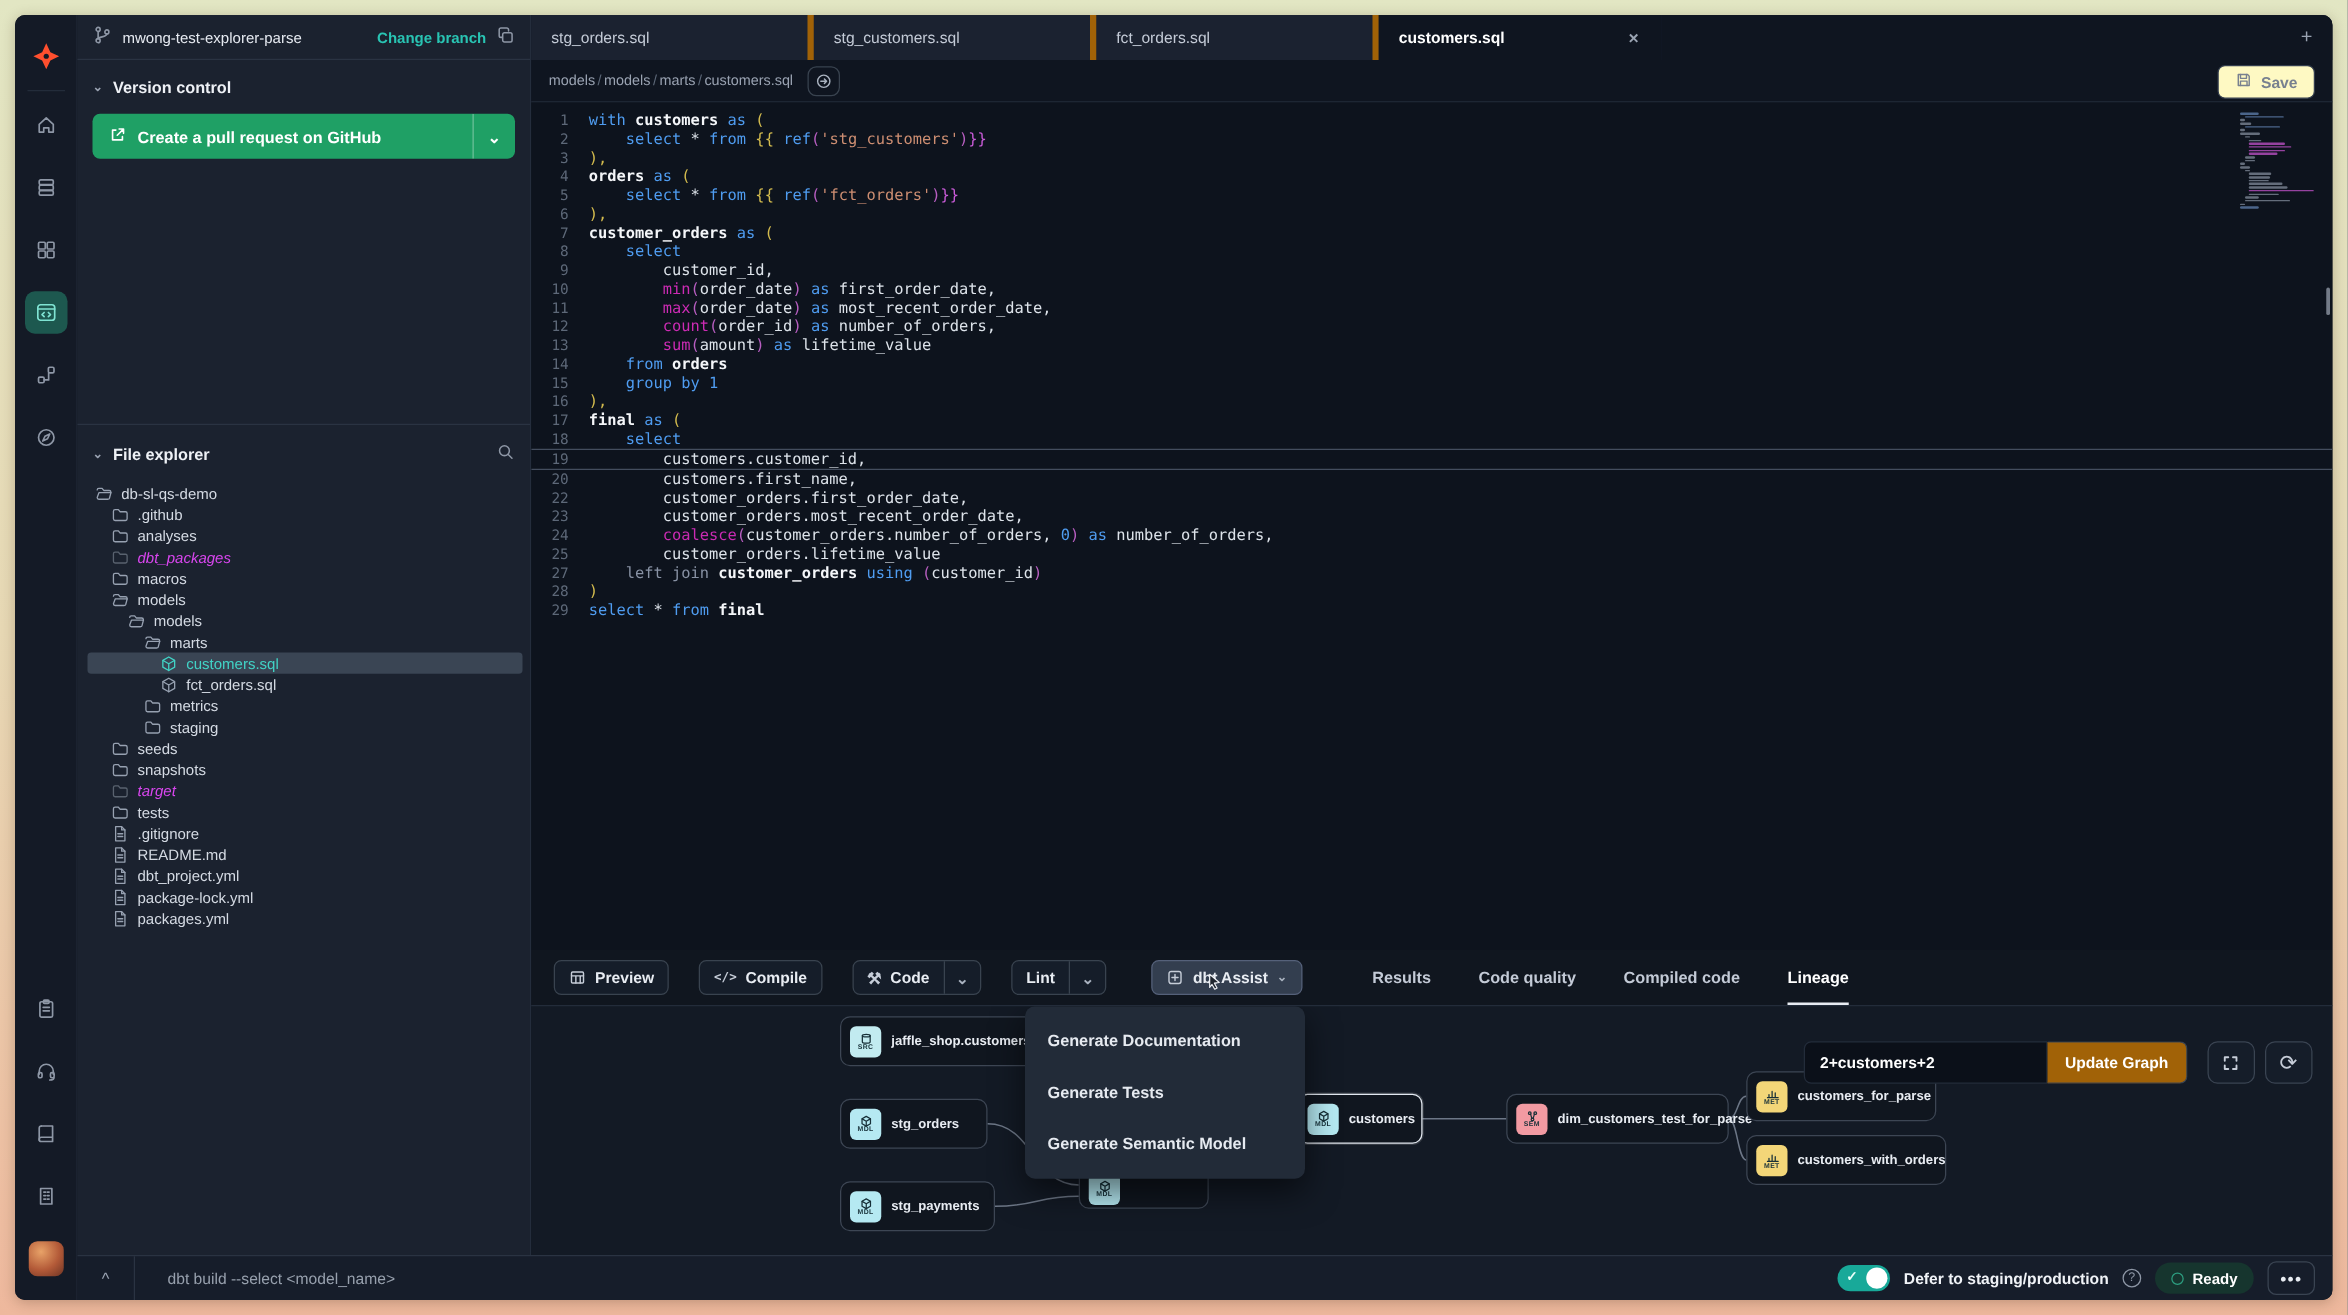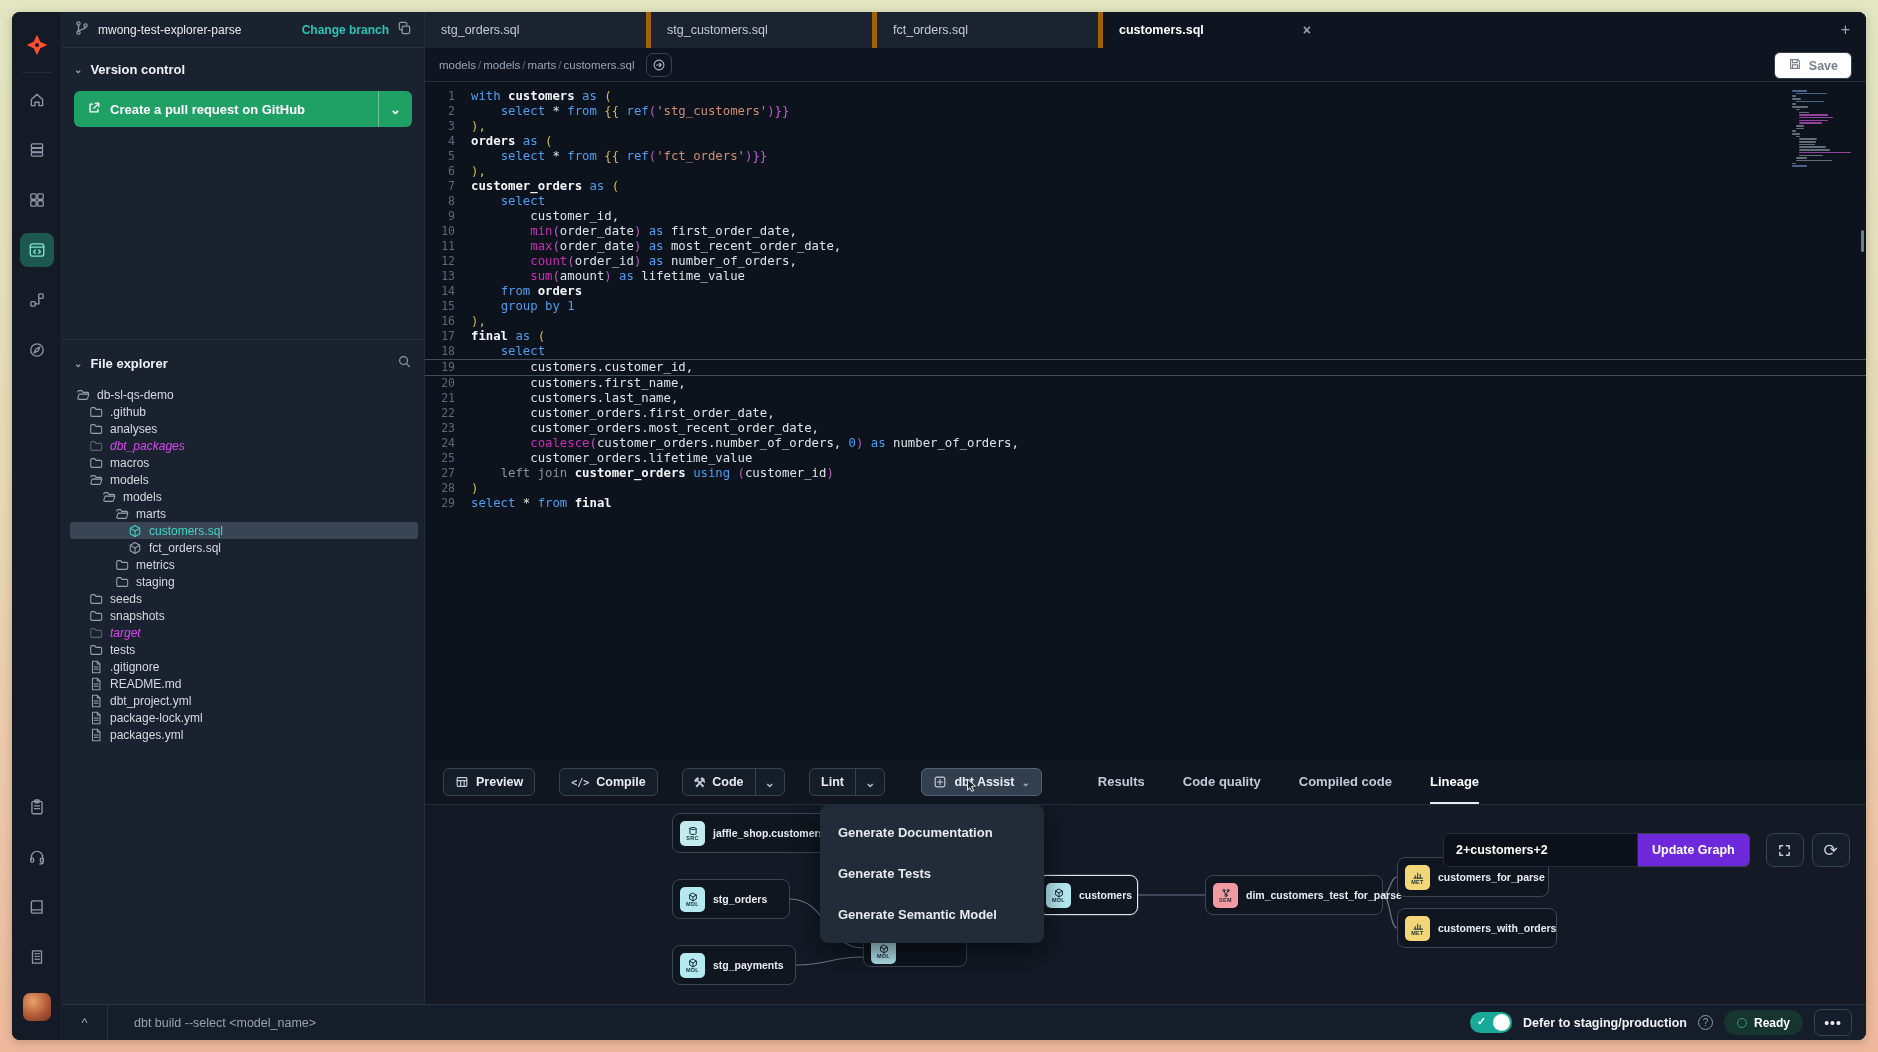--- a/index.html
+++ b/index.html
@@ -57,21 +57,21 @@
          border-right:5px solid #a16207; cursor:pointer; }
   .tab.active { background:#0f1520; color:#fff; font-weight:bold; border-right:none;}
   .tab .tx { flex:1; white-space:nowrap; overflow:hidden; }
   .tab .close { color:#9aa3b2; font-size:14px; padding:0 2px; }
   .tabfill { flex:1; background:#0f1520; display:flex; align-items:center; justify-content:flex-end; padding-right:16px; color:#9aa3b2; font-size:16px;}
 
   .crumbbar { height:34px; background:#0f1520; border-bottom:1px solid #232c3a; display:flex; align-items:center; padding:0 14px; gap:4px; position:relative;}
   .crumb { font-size:11.5px; color:#9aa3b2; }
   .crumb-sep { font-size:11.5px; color:#5d6878; margin:0 2px;}
   .crumb-lineage { width:26px; height:24px; border:1px solid #39434f; border-radius:7px; display:flex; align-items:center; justify-content:center; color:#aab3c0; margin-left:8px; cursor:pointer;}
-  .savebtn { position:absolute; right:14px; top:4px; height:27px; border:1px solid #343e4e; border-radius:6px; background:#ffffff;
+  .savebtn { position:absolute; right:14px; top:4px; height:27px; border:1px solid #343e4e; border-radius:6px; background:#fef9c3;
              color:#78818f; font-size:12.5px; font-weight:bold; display:flex; align-items:center; gap:7px; padding:0 13px;}
 
   
   .editor { flex:1; background:#0d131d; position:relative; overflow:hidden; padding-top:7px; font-family:"DejaVu Sans Mono", monospace;}
   .cl { display:flex; height:15px; line-height:15px; font-size:12.3px; }
   .cl .ln { width:46px; text-align:right; padding-right:16px; color:#5d6878; flex:0 0 46px; font-size:11.5px;}
   .cl .lc { white-space:pre; }
   .cl.cur { border-top:1px solid #434d5e; border-bottom:1px solid #434d5e; height:17px; line-height:15px;}
   .tk-kw{color:#4f9cf0;} .tk-kw2{color:#8892a4;} .tk-fn{color:#cc2bb4;} .tk-str{color:#cd8e72;}
   .tk-brY{color:#d3bb4e;} .tk-brP{color:#b75ec0;} .tk-brM{color:#c95bd8;} .tk-num{color:#4f9cf0;}
@@ -101,21 +101,21 @@
            display:flex; align-items:center; gap:8px; padding:0 9px 0 7px; z-index:1; cursor:pointer;}
   .lnode.selected { border:1.5px solid #e2e8f0; box-shadow:0 0 0 1px rgba(255,255,255,.15);}
   .lnode.partial { height:34px; overflow:hidden; align-items:flex-start; padding-top:5px;}
   .nbadge { width:25px; height:25px; border-radius:5px; display:flex; flex-direction:column; align-items:center; justify-content:center; color:#173038; flex:0 0 25px;}
   .nbadge i { font-style:normal; font-size:5.5px; font-weight:bold; line-height:5px; letter-spacing:.3px;}
   .nbadge svg { width:10px; height:10px; stroke-width:1.6;}
   .nlabel { font-size:10.5px; font-weight:bold; color:#e8ecf2; white-space:nowrap;}
   .filterbar { position:absolute; left:1018px; top:28px; display:flex; align-items:center; z-index:3;}
   .gfilter { width:195px; height:34px; background:#0b1019; border:1px solid #232c3a; border-radius:6px 0 0 6px;
              color:#fff; font-size:12.5px; font-weight:bold; padding:0 12px; outline:none;}
-  .gupdate { height:34px; border:1px solid #3a4452; border-left:none; border-radius:0 6px 6px 0; background:#6d28d9;
+  .gupdate { height:34px; border:1px solid #3a4452; border-left:none; border-radius:0 6px 6px 0; background:#a16207;
              color:#fff; font-size:12.5px; font-weight:bold; padding:0 14px; display:flex; align-items:center; cursor:pointer;}
   .gicon { width:38px; height:34px; border:1px solid #3a4452; border-radius:8px; background:#151d29; color:#c6cdd8;
            display:flex; align-items:center; justify-content:center; cursor:pointer; }
   .gicon.fs { margin-left:16px; } .gicon.rf { margin-left:8px; font-size:17px; }
   .ctxmenu { position:absolute; left:395px; top:0; width:224px; height:138px; background:#222b38; border-radius:8px;
              box-shadow:0 10px 26px rgba(0,0,0,.55); z-index:5; padding:7px 0; }
   .mitem { height:41px; display:flex; align-items:center; padding:0 18px; font-size:13px; font-weight:bold; color:#e6eaf0; cursor:pointer;}
 
   
   .statusbar { height:36px; background:#161d2a; border-top:1px solid #2a3342; display:flex; align-items:center; }
@@ -571,24 +571,20 @@
      <span class="ln">18</span>
                 <span class="lc"><span class="tk-id">    </span><span class="tk-kw">select</span></span>
    </div>
               <div class="cl cur">
      <span class="ln">19</span>
                 <span class="lc"><span class="tk-id">        customers.customer_id,</span></span>
    </div>
               <div class="cl">
      <span class="ln">20</span>
                 <span class="lc"><span class="tk-id">        customers.first_name,</span></span>
-   </div>
-              <div class="cl">
-     <span class="ln">21</span>
-                <span class="lc"><span class="tk-id">        customers.last_name,</span></span>
    </div>
               <div class="cl">
      <span class="ln">22</span>
                 <span class="lc"><span class="tk-id">        customer_orders.first_order_date,</span></span>
    </div>
               <div class="cl">
      <span class="ln">23</span>
                 <span class="lc"><span class="tk-id">        customer_orders.most_recent_order_date,</span></span>
    </div>
               <div class="cl">

